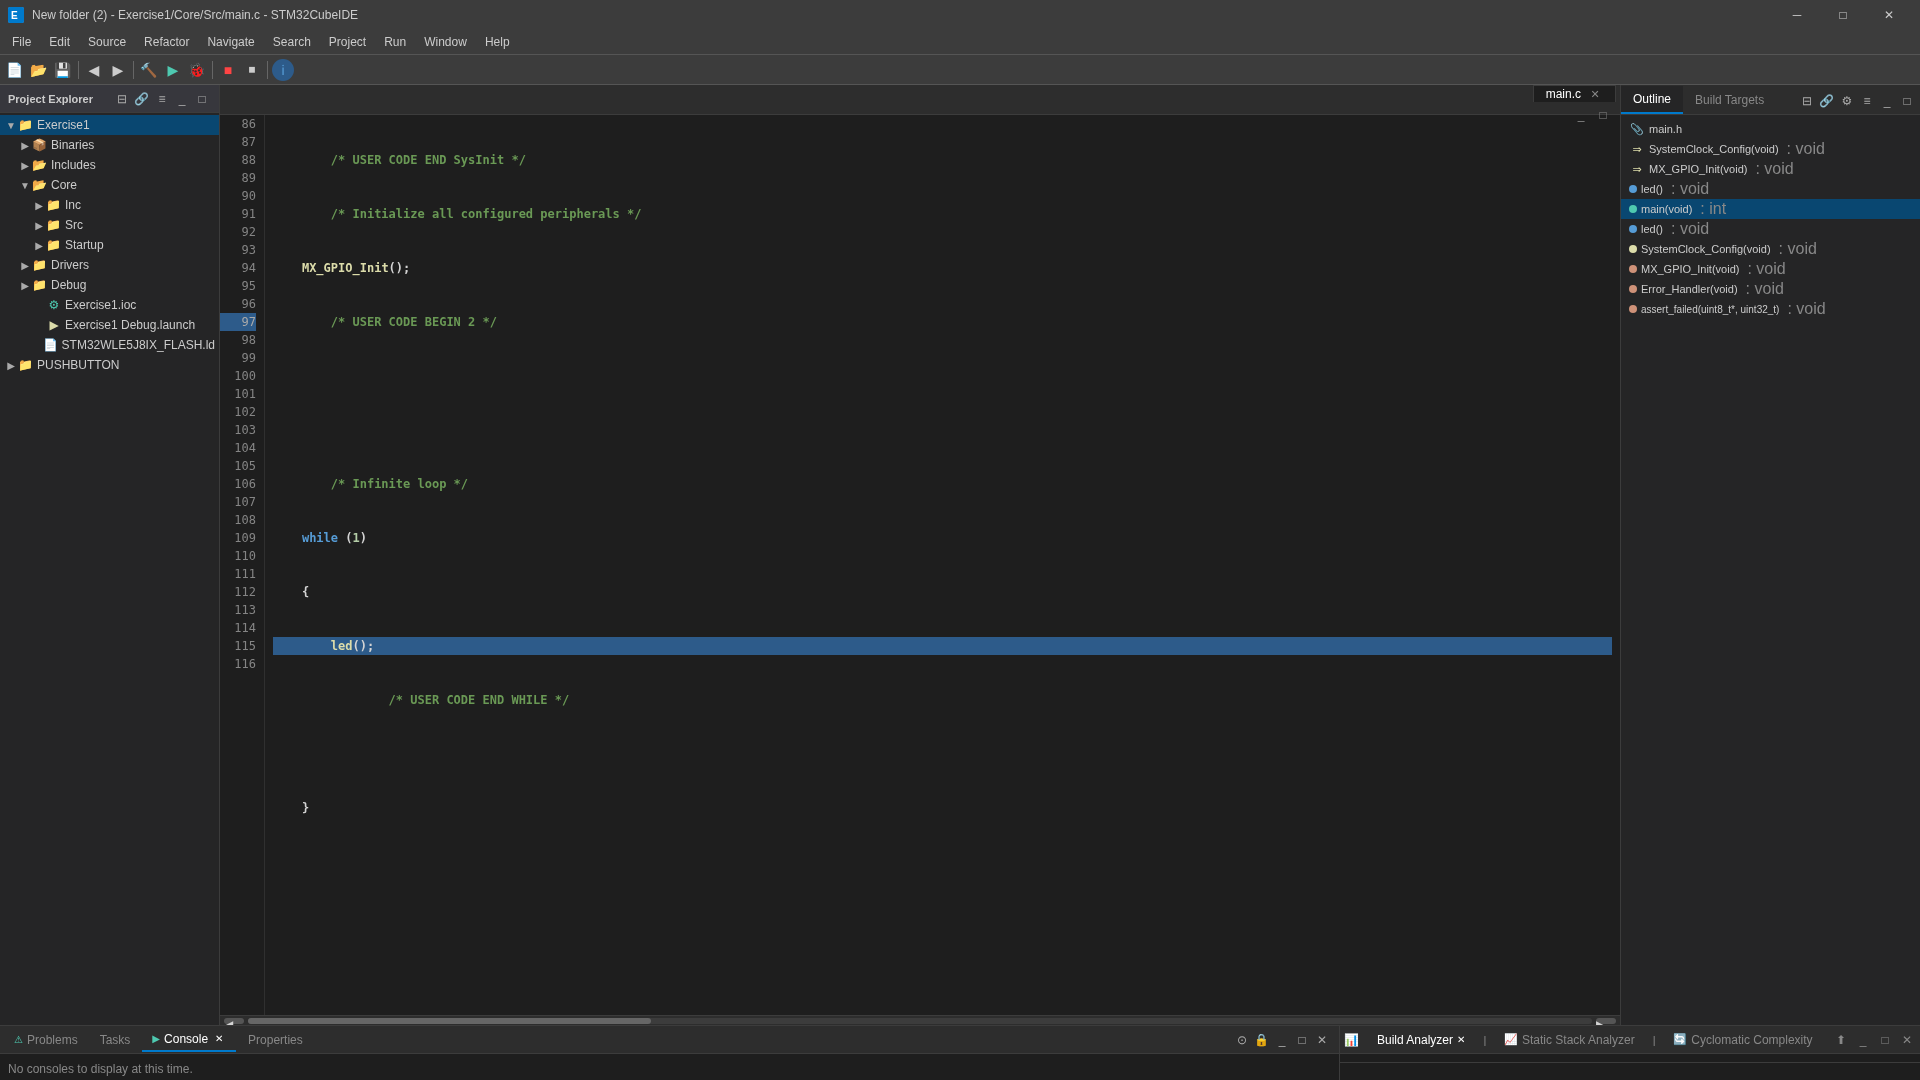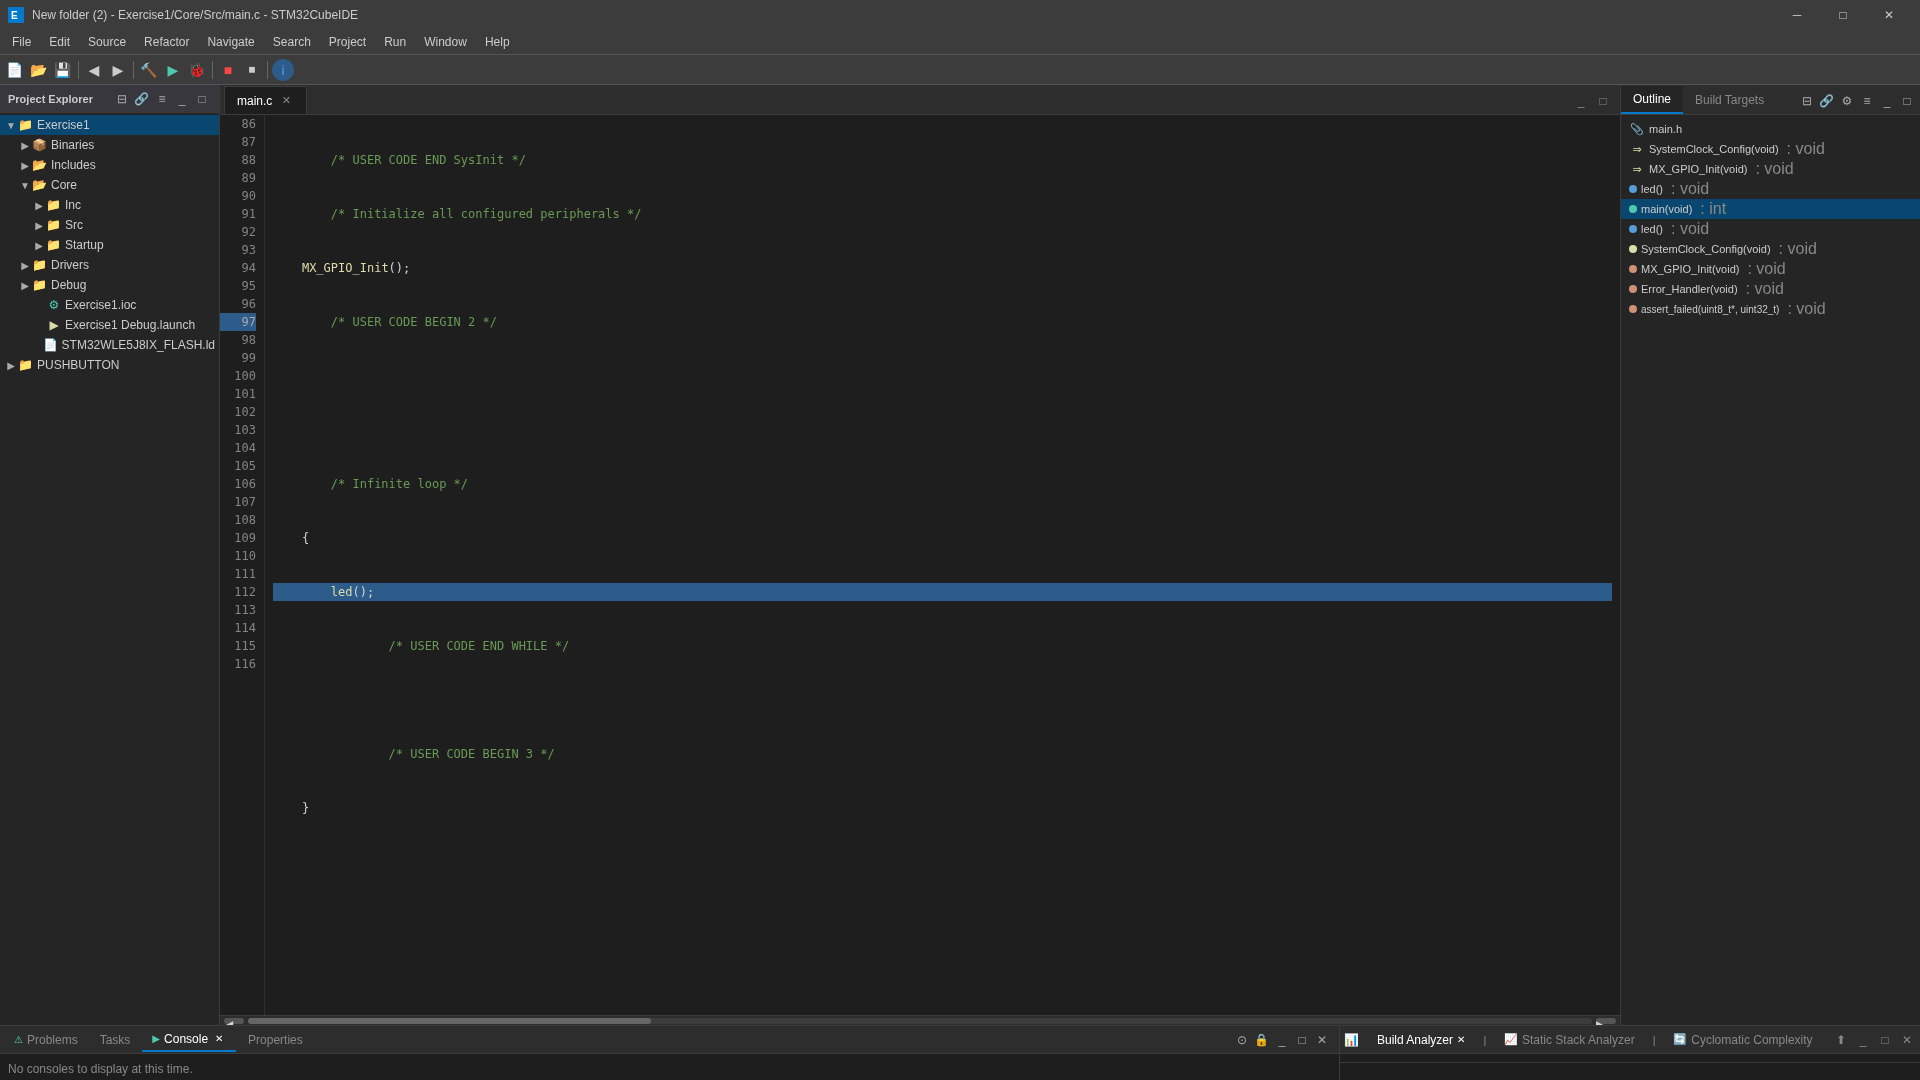--- a/index.html
+++ b/index.html
@@ -117,20 +117,21 @@
       background: #1e1e1e;
       overflow: hidden;
     }
     #tab-bar {
       background: #2d2d2d;
       height: 30px;
       display: flex;
       align-items: flex-end;
       border-bottom: 1px solid #3c3c3c;
       padding: 0 4px;
+      flex-direction: column;
     }
     .editor-tab {
       display: flex;
       align-items: center;
       padding: 0 12px;
       height: 28px;
       cursor: pointer;
       font-size: 12px;
       border: 1px solid transparent;
       border-bottom: none;
@@ -167,21 +168,21 @@
     #code-content {
       flex: 1;
       font-family: 'Consolas', monospace;
       font-size: 12px;
       line-height: 18px;
       padding: 0 8px;
       overflow-x: auto;
       overflow-y: hidden;
       white-space: pre;
     }
-    .code-line { display: flex; align-items: center; height: 18px; }
+    .code-line { display: flex; align-items: center; height: 18px; font-weight: bold; }
     .code-line.highlighted { background: #2d5b8a; }
 
     
     .kw { color: #569cd6; }
     .fn { color: #dcdcaa; }
     .cm { color: #6a9955; }
     .num { color: #b5cea8; }
 
     
     #right-panel {
@@ -515,25 +516,25 @@
           <div>116</div>
       </div>
       <div id="code-content">
         <div class="code-line"><span class="cm">	/* USER CODE END SysInit */</span></div>
         <div class="code-line"><span class="cm">	/* Initialize all configured peripherals */</span></div>
         <div class="code-line"><span>&nbsp;&nbsp;&nbsp;&nbsp;</span><span class="fn">MX_GPIO_Init</span><span>();</span></div>
         <div class="code-line"><span class="cm">	/* USER CODE BEGIN 2 */</span></div>
         <div class="code-line"></div>
         <div class="code-line"></div>
         <div class="code-line"><span class="cm">	/* Infinite loop */</span></div>
+        <div class="code-line"><span>&nbsp;&nbsp;&nbsp;&nbsp;</span><span class="kw">while</span><span> (</span><span class="num">1</span><span>)</span></div>
         <div class="code-line"><span>&nbsp;&nbsp;&nbsp;&nbsp;{</span></div>
         <div class="code-line highlighted"><span>&nbsp;&nbsp;&nbsp;&nbsp;&nbsp;&nbsp;&nbsp;&nbsp;</span><span class="fn">led</span><span>();</span></div>
         <div class="code-line"><span class="cm">		/* USER CODE END WHILE */</span></div>
         <div class="code-line"></div>
-        <div class="code-line"><span class="cm">		/* USER CODE BEGIN 3 */</span></div>
         <div class="code-line"><span>&nbsp;&nbsp;&nbsp;&nbsp;}</span></div>
         
         
         
         
         
         
         
         
         

